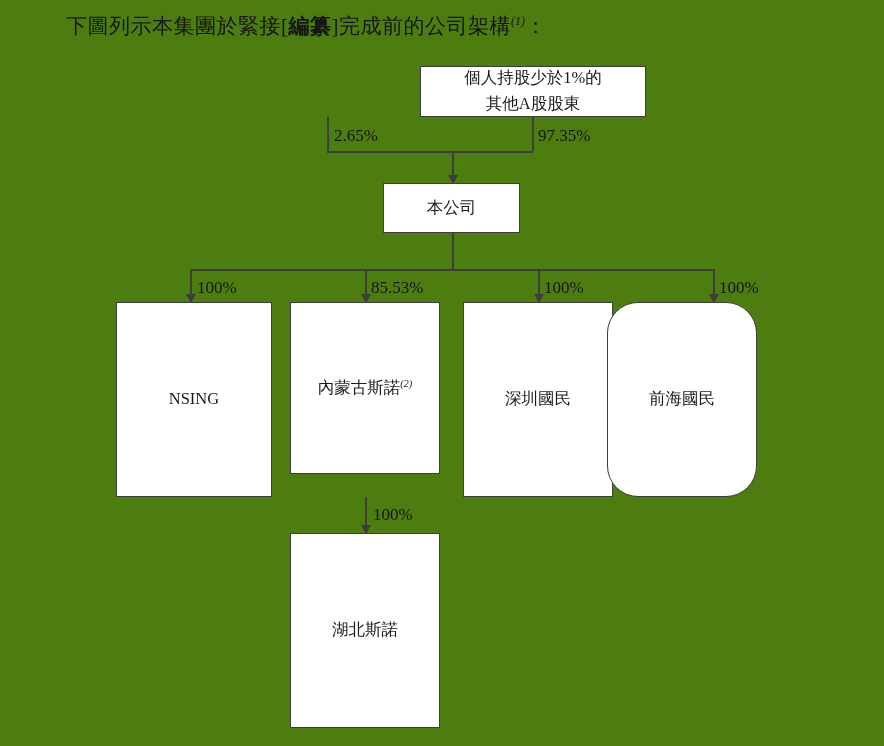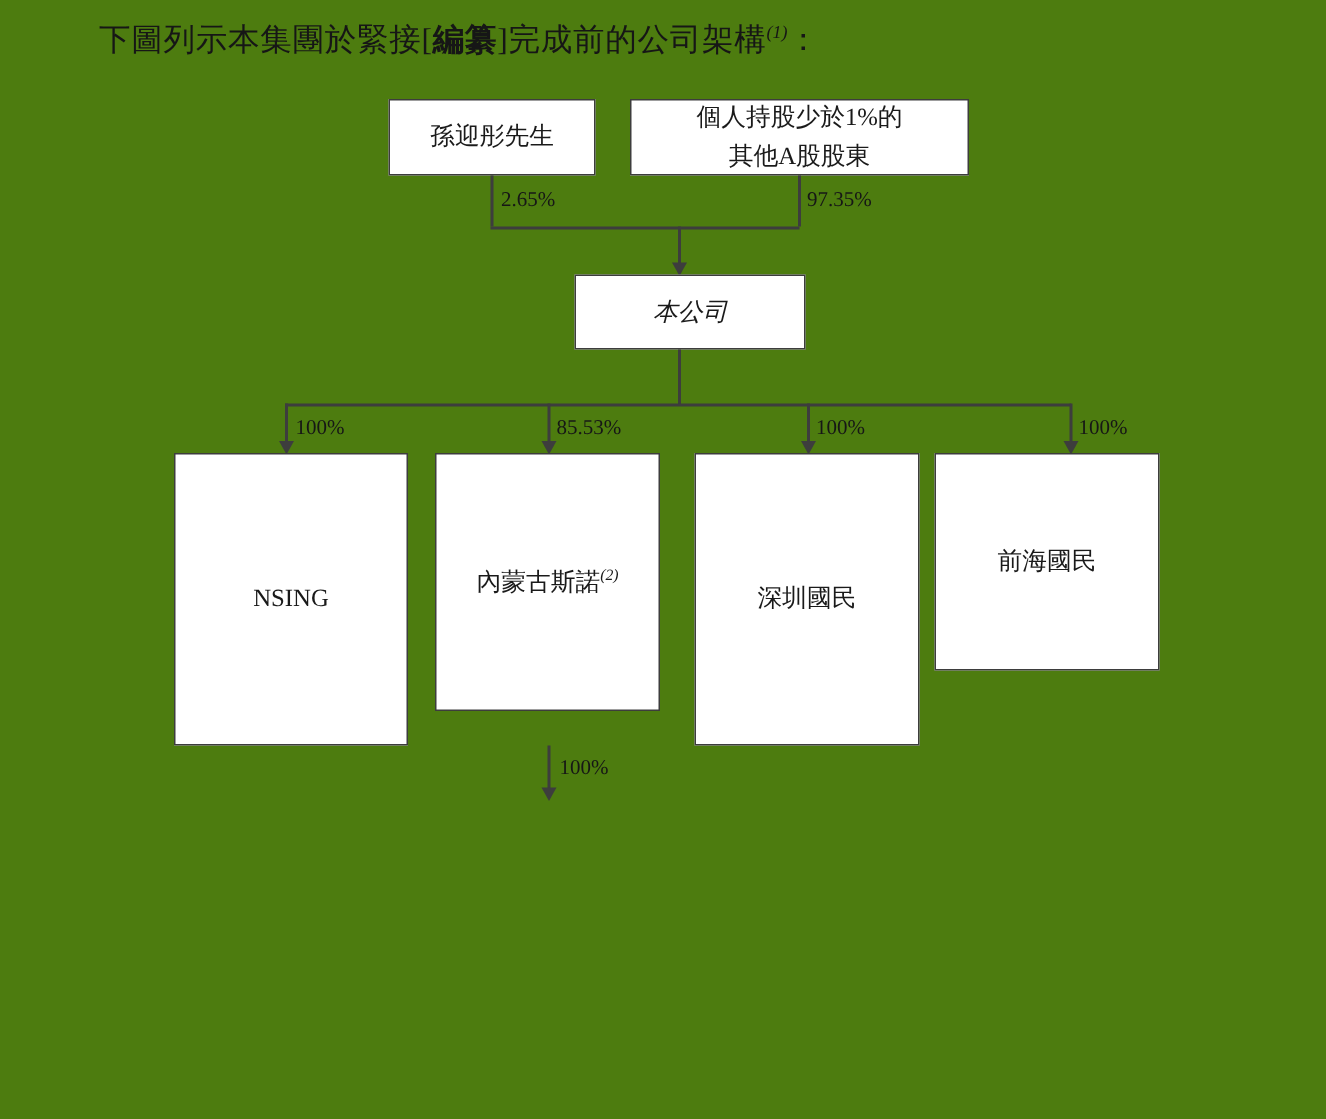--- a/index.html
+++ b/index.html
@@ -22,48 +22,45 @@
   }
   .node .fnref { font-size:10.5px; }
 
   .vline { position:absolute; width:1.6px; background:#3d3d3d; }
   .hline { position:absolute; height:1.6px; background:#3d3d3d; }
   .arrow {
     position:absolute; width:0; height:0;
     border-left:5px solid transparent; border-right:5px solid transparent;
     border-top:9px solid #3d3d3d;
   }
-  .pct { position:absolute; font-size:14px; color:#161616; white-space:nowrap; }
+  .pct { position:absolute; font-size:17px; color:#161616; white-space:nowrap; }
 </style>
 </head>
 <body>
 
 <div class="page">
 
   <div class="title"><span>下圖列示本集團於緊接</span><span>[</span><span class="bold">編纂</span><span>]</span><span>完成前的公司架構</span><span class="fnref">(1)</span><span>：</span></div>
 
-  <div class="node" style="left:259px; top:66px; width:138px; height:51px;">
-    <span>孫迎彤先生</span>
-  </div>
 
   <div class="node" style="left:420px; top:66px; width:226px; height:51px;justify-content:space-between;">
     <span>個人持股少於1%的</span>
     <span>其他A股股東</span>
   </div>
 
   <div class="vline" style="left:327px; top:117px; height:34px;"></div>
   <div class="vline" style="left:532px; top:117px; height:34px;"></div>
   <div class="hline" style="left:327px; top:151px; width:206px;"></div>
   <div class="vline" style="left:452px; top:151px; height:25px;"></div>
   <div class="arrow" style="left:448px; top:175px;"></div>
 
   <div class="pct" style="left:334px; top:126px;">2.65%</div>
   <div class="pct" style="left:538px; top:126px;font-family:Liberation Serif, serif;">97.35%</div>
 
-  <div class="node" style="left:383px; top:183px; width:154px; height:50px;font-style:italic;">
+  <div class="node" style="left:383px; top:183px; width:137px; height:50px;">
     <span>本公司</span>
   </div>
 
   <div class="vline" style="left:452px; top:233px; height:37px;"></div>
   <div class="hline" style="left:190px; top:269px; width:524px;"></div>
 
   <div class="vline" style="left:190px; top:269px; height:26px;"></div>
   <div class="arrow" style="left:186px; top:294px;"></div>
   <div class="vline" style="left:365px; top:269px; height:26px;"></div>
   <div class="arrow" style="left:361px; top:294px;"></div>
@@ -82,22 +79,25 @@
   </div>
 
   <div class="node" style="left:290px; top:302px; width:150px; height:172px;">
     <span><span>內蒙古斯諾</span><span class="fnref">(2)</span></span>
   </div>
 
   <div class="node" style="left:463px; top:302px; width:150px; height:195px;text-align:right;">
     <span>深圳國民</span>
   </div>
 
-  <div class="node" style="left:623px; top:302px; width:150px; height:145px;">
+  <div class="node" style="left:607px; top:302px; width:150px; height:195px;border-radius:31px;">
     <span>前海國民</span>
   </div>
 
   <div class="vline" style="left:365px; top:497px; height:29px;"></div>
   <div class="arrow" style="left:361px; top:525px;"></div>
   <div class="pct" style="left:373px; top:505px;">100%</div>
 
+  <div class="node" style="left:290px; top:533px; width:150px; height:195px;">
+    <span>湖北斯諾</span>
+  </div>
 
 </div>
 
 </body></html>

